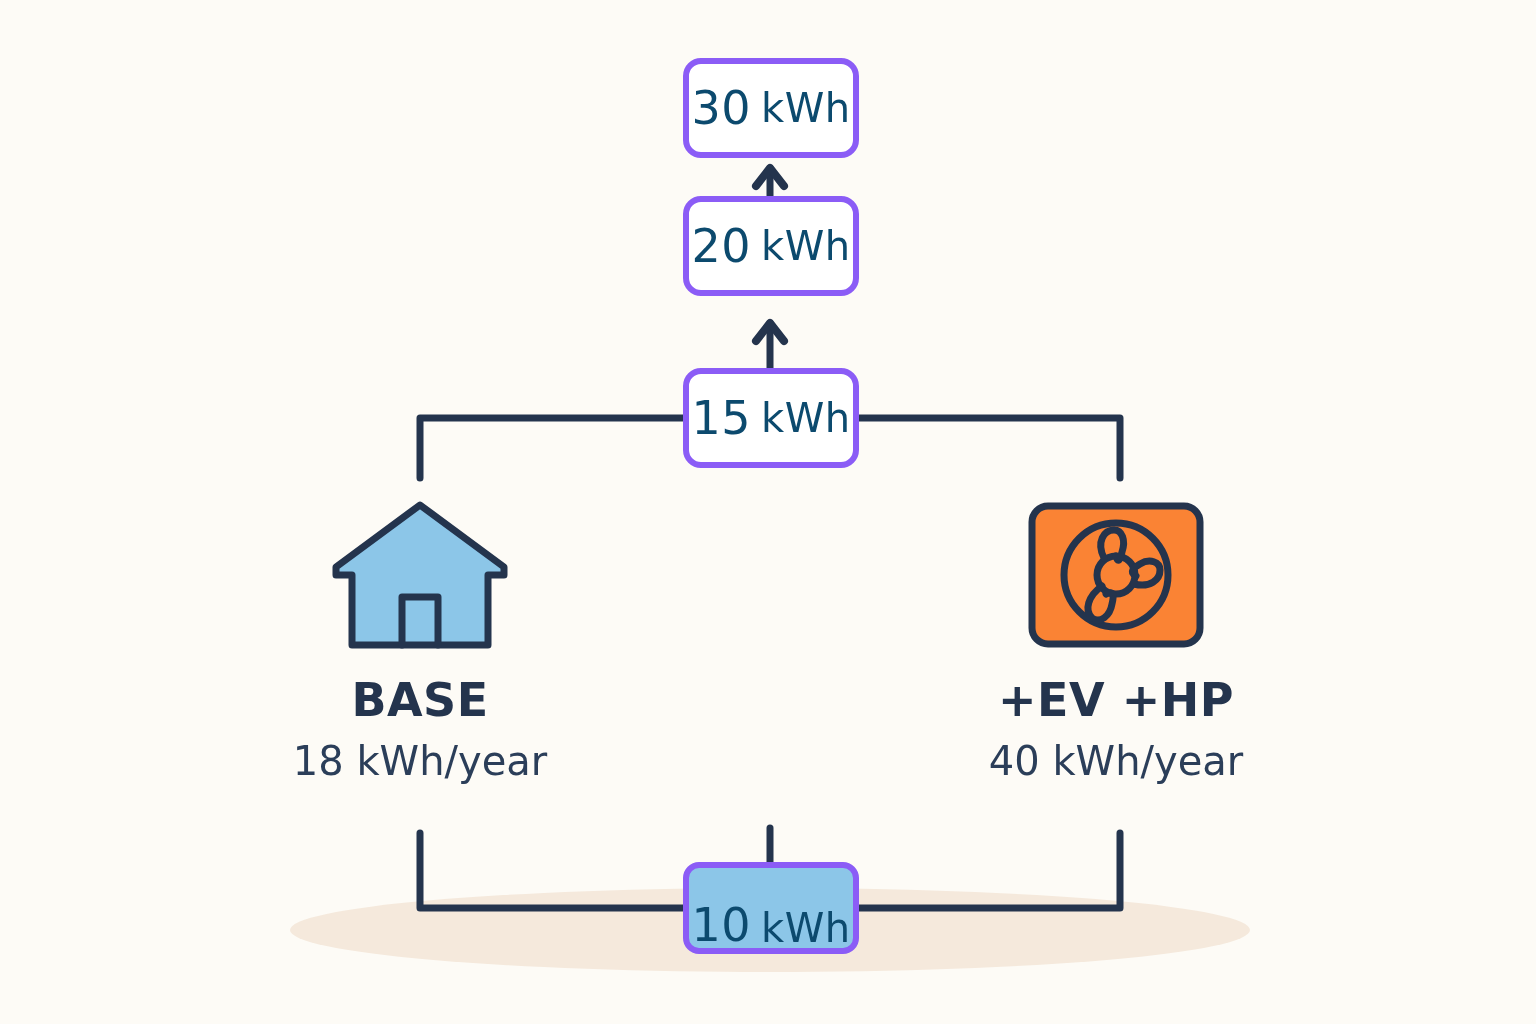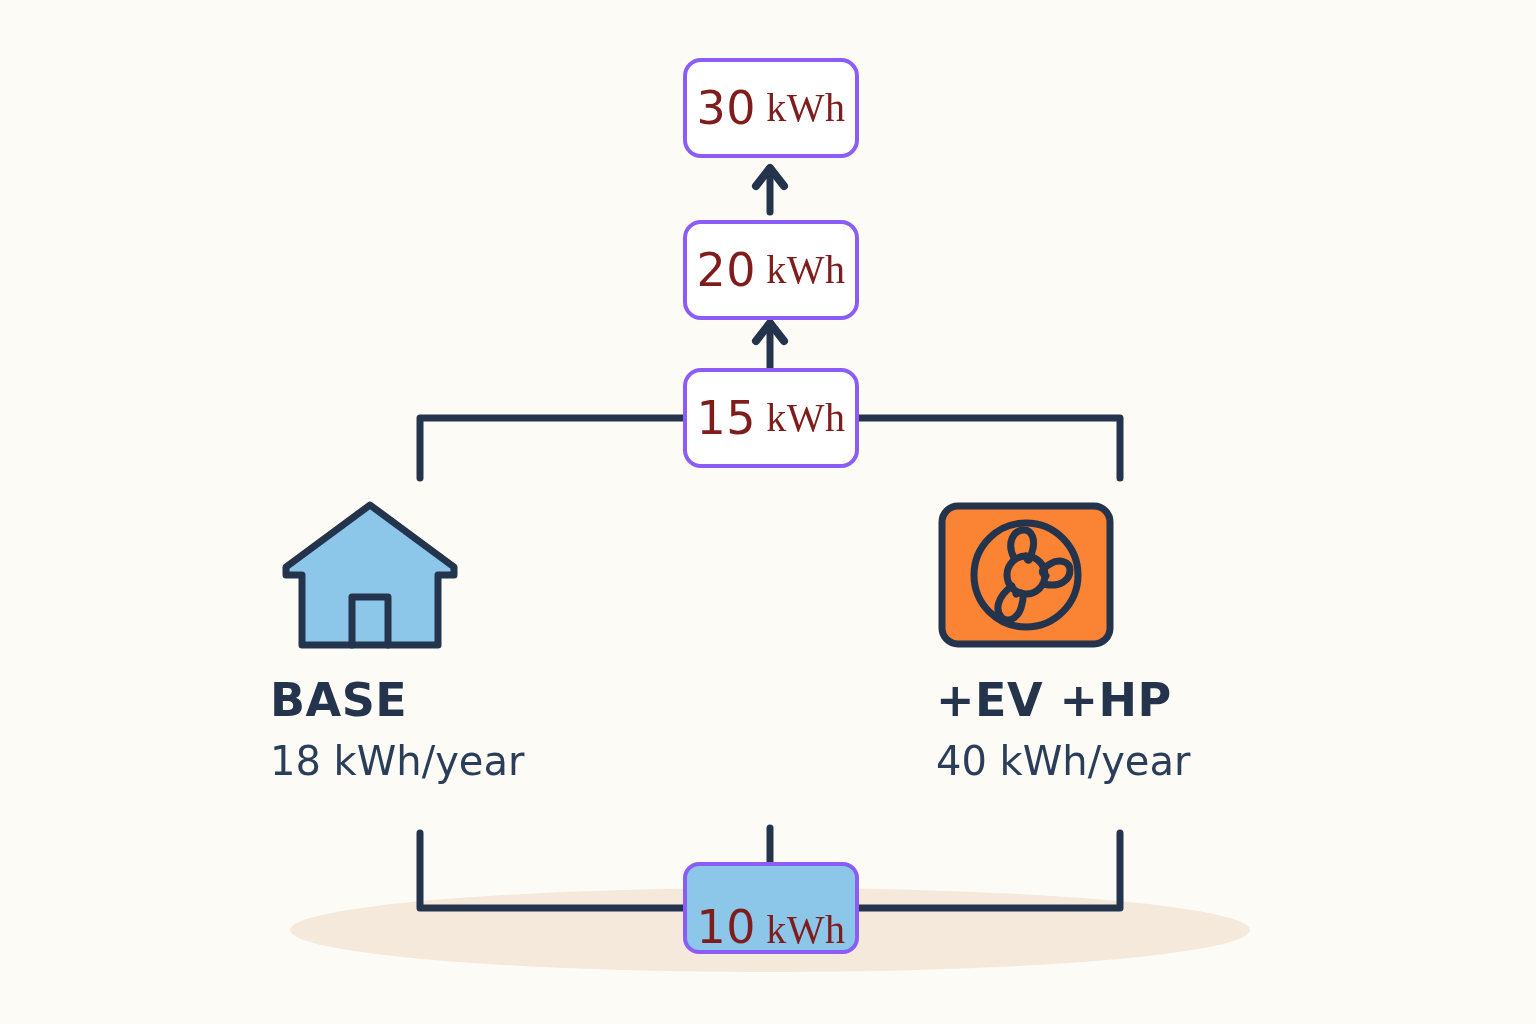--- a/index.html
+++ b/index.html
@@ -23,62 +23,61 @@
     position: absolute;
     inset: 0;
     width: 1536px;
     height: 1024px;
   }
 
   
   .vbox {
     position: absolute;
     box-sizing: border-box;
-    border: 4px solid #8b5cf6;
+    border: 6px solid #8b5cf6;
     border-radius: 18px;
     background: #ffffff;
     display: flex;
     align-items: center;
     justify-content: center;
-    color: #7f1d1d;
+    color: #0c4a6e;
     letter-spacing: 0.5px;
     z-index: 5;
   }
   .vbox .num {
     font-size: 46px;
     font-weight: 400;
     line-height: 1;
   }
   .vbox .unit {
     font-size: 40px;
     font-weight: 400;
     line-height: 1;
     margin-left: 10px;
-    font-family: Liberation Serif, serif;
   }
   .vbox.filled { background: #8cc6e8; align-items: flex-end; }
 
   #box-top    { left: 683px; top: 58px;  width: 176px; height: 100px; }
-  #box-mid    { left: 683px; top: 220px; width: 176px; height: 100px; }
+  #box-mid    { left: 683px; top: 196px; width: 176px; height: 100px; }
   #box-split  { left: 683px; top: 368px; width: 176px; height: 100px; }
   #box-bottom { left: 683px; top: 862px; width: 176px; height: 92px; border-radius: 16px; }
 
   
   .icon-col {
     position: absolute;
     top: 495px;
     width: 300px;
     display: flex;
     flex-direction: column;
-    align-items: flex-start;
+    align-items: center;
     z-index: 4;
   }
   #col-base { left: 270px; }
   #col-ev   { left: 618px; }
-  #col-evhp { left: 936px; }
+  #col-evhp { left: 966px; }
 
   .icon-holder {
     height: 160px;
     display: flex;
     align-items: center;
     justify-content: center;
   }
 
   .col-title {
     margin-top: 22px;

